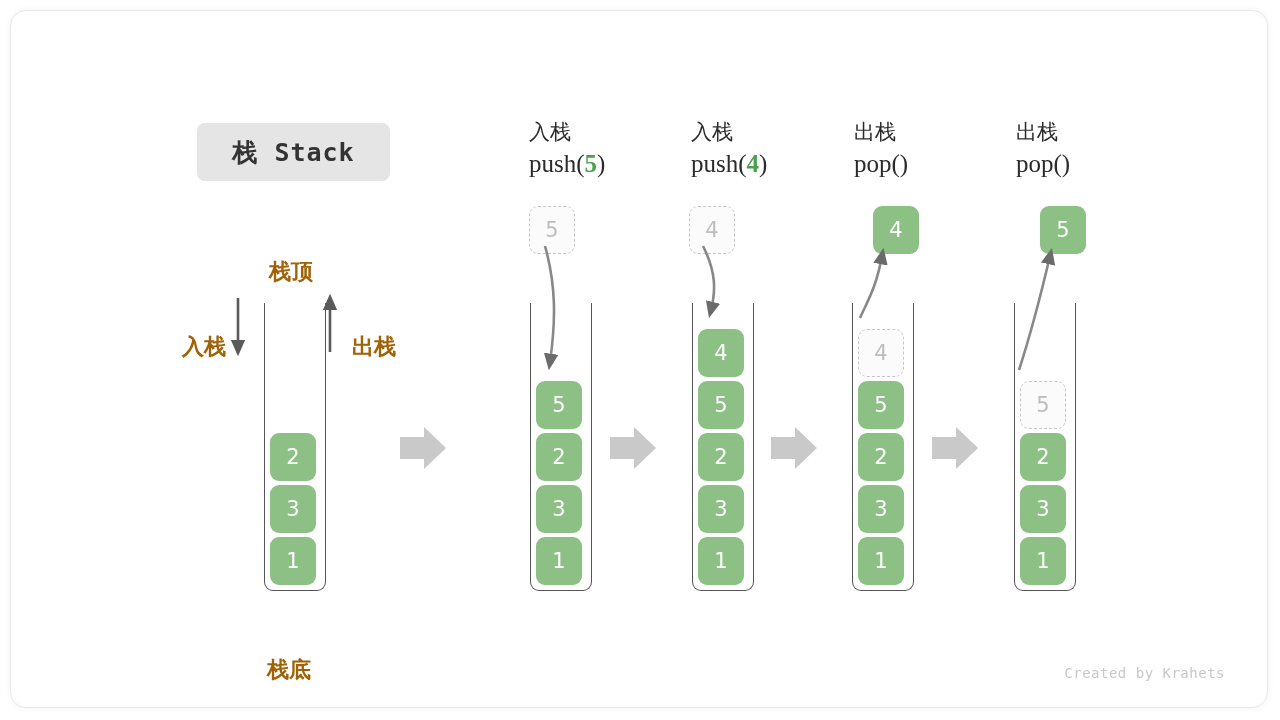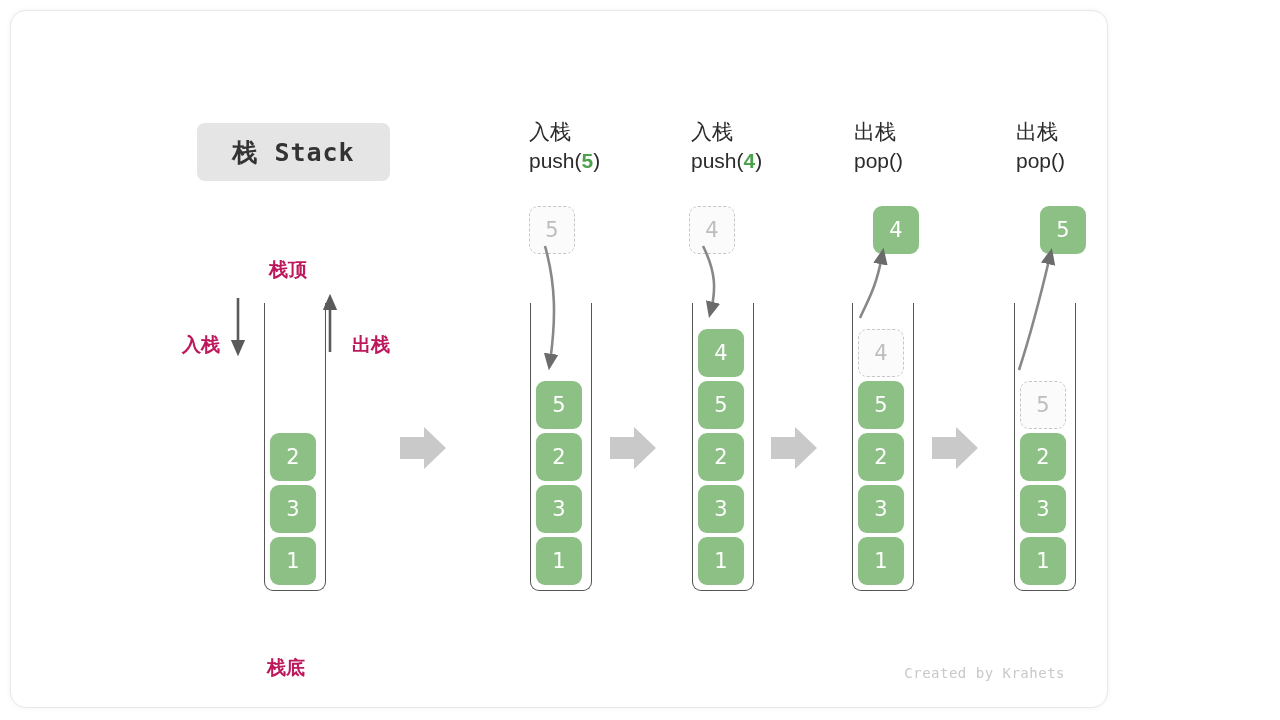--- a/index.html
+++ b/index.html
@@ -12,21 +12,21 @@
     height: 720px;
     font-family: "Liberation Sans", "DejaVu Sans", sans-serif;
     overflow: hidden;
   }
 
   
   #card {
     position: absolute;
     left: 10px;
     top: 10px;
-    width: 1098px;
+    width: 1258px;
     height: 698px;
     background: #ffffff;
     border: 1px solid #e8e8e8;
     border-radius: 16px;
     box-shadow: 0 0 6px rgba(0,0,0,0.05);
     box-sizing: border-box;
   }
 
   
   #title-badge {
@@ -44,23 +44,23 @@
     font-size: 25px;
     font-weight: bold;
     color: #333333;
     letter-spacing: 1px;
   }
 
   
   .cn-label {
     position: absolute;
     font-family: "DejaVu Sans", "Liberation Sans", sans-serif;
-    font-size: 19px;
+    font-size: 22px;
     font-weight: bold;
-    color: #be185d;
+    color: #a16207;
     white-space: nowrap;
   }
 
   
   .stack-col {
     position: absolute;
   }
   .tube {
     position: absolute;
     box-sizing: border-box;
@@ -126,22 +126,22 @@
     white-space: nowrap;
     line-height: 1.32;
   }
   .col-head .cn {
     font-family: "DejaVu Sans", "Liberation Sans", sans-serif;
     font-size: 21px;
     color: #2b2b2b;
     display: block;
   }
   .col-head .code {
-    font-family: Liberation Sans, sans-serif;
-    font-size: 21px;
+    font-family: Liberation Serif, serif;
+    font-size: 25px;
     color: #2b2b2b;
     display: block;
   }
   .col-head .code .arg {
     color: #4ca14c;
     font-weight: bold;
   }
 
   
   #overlay {

